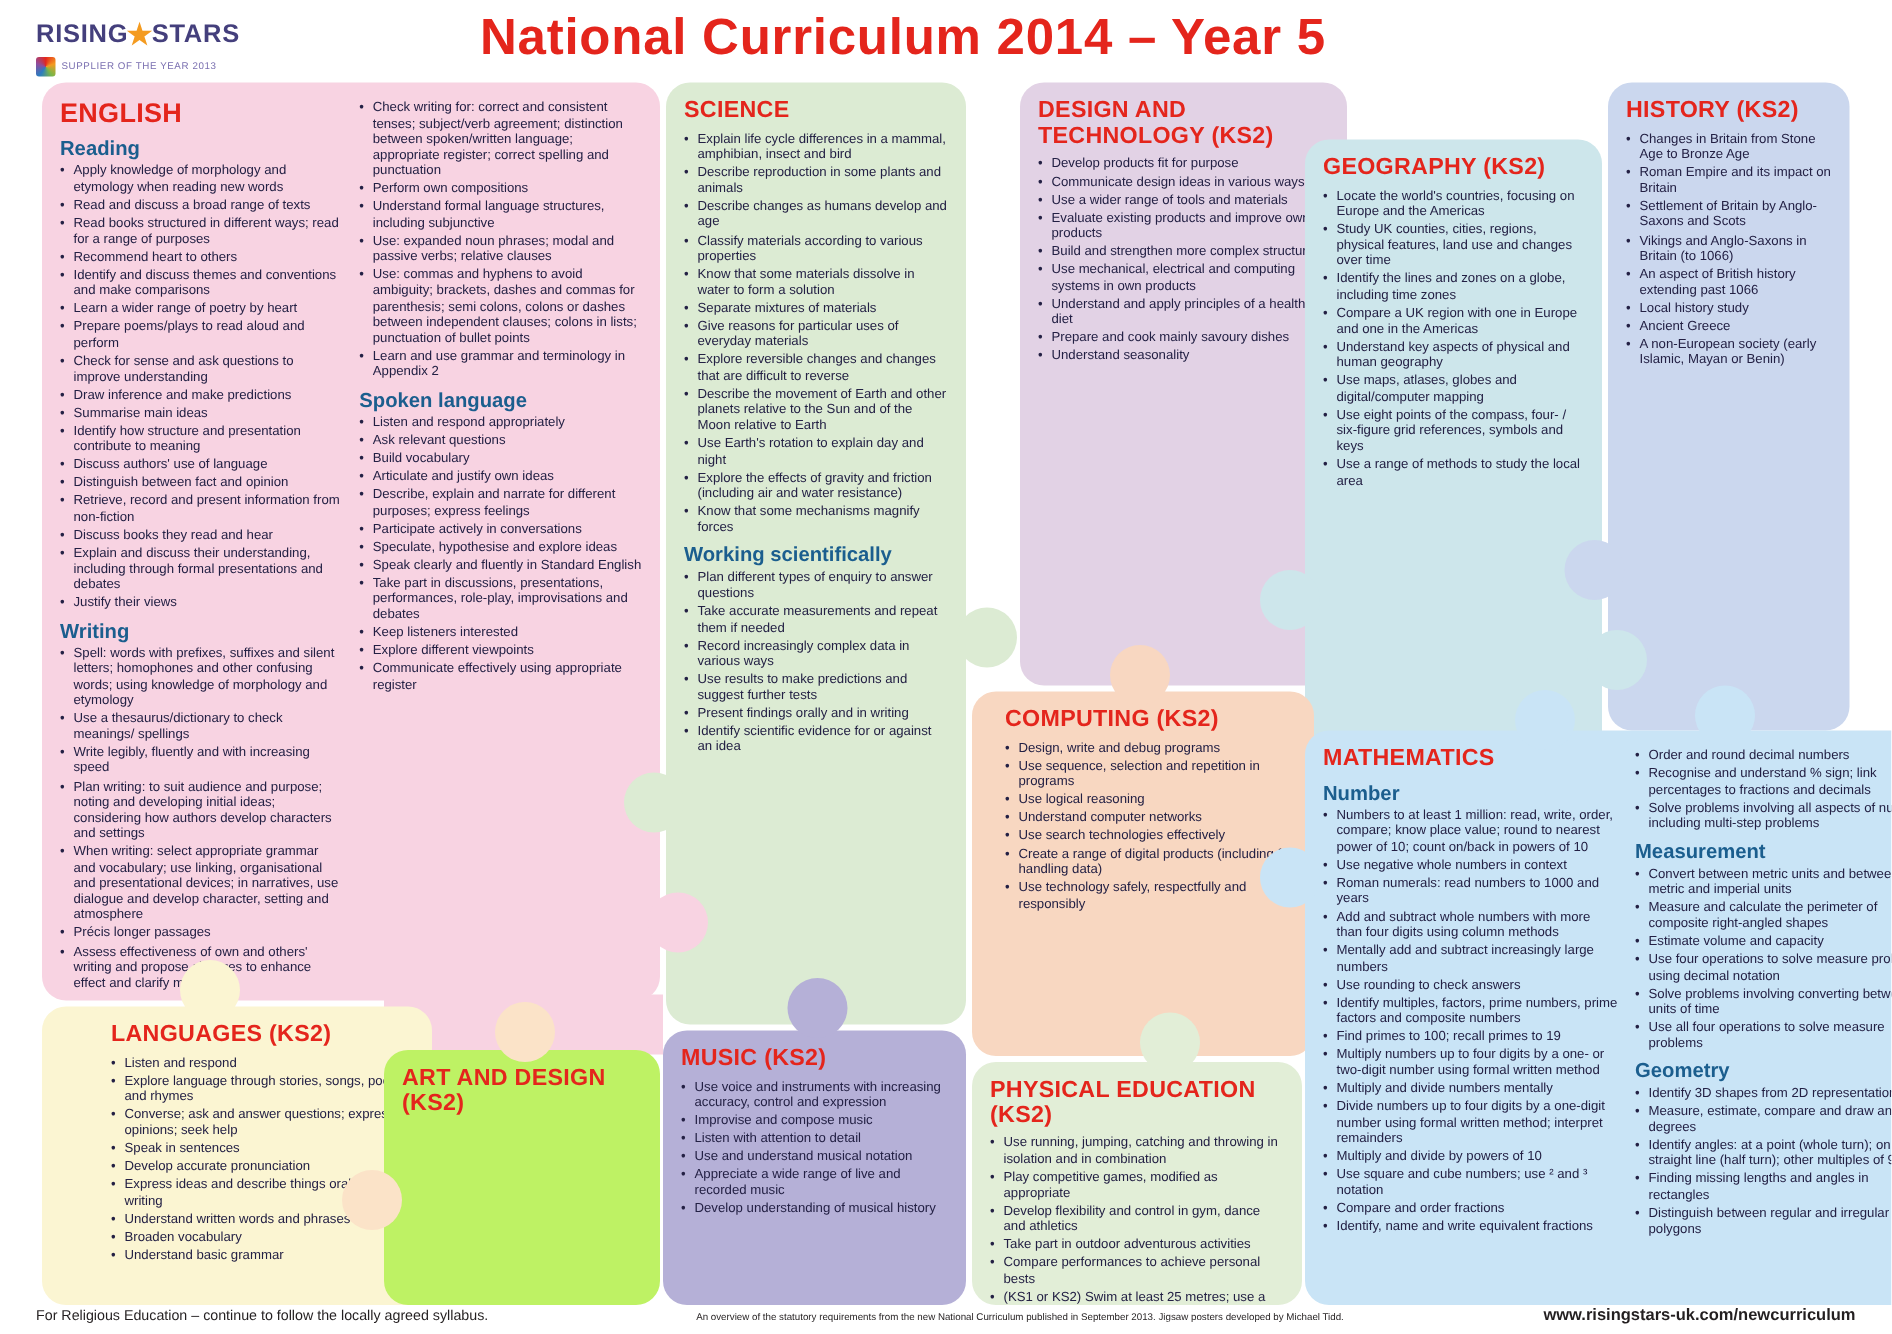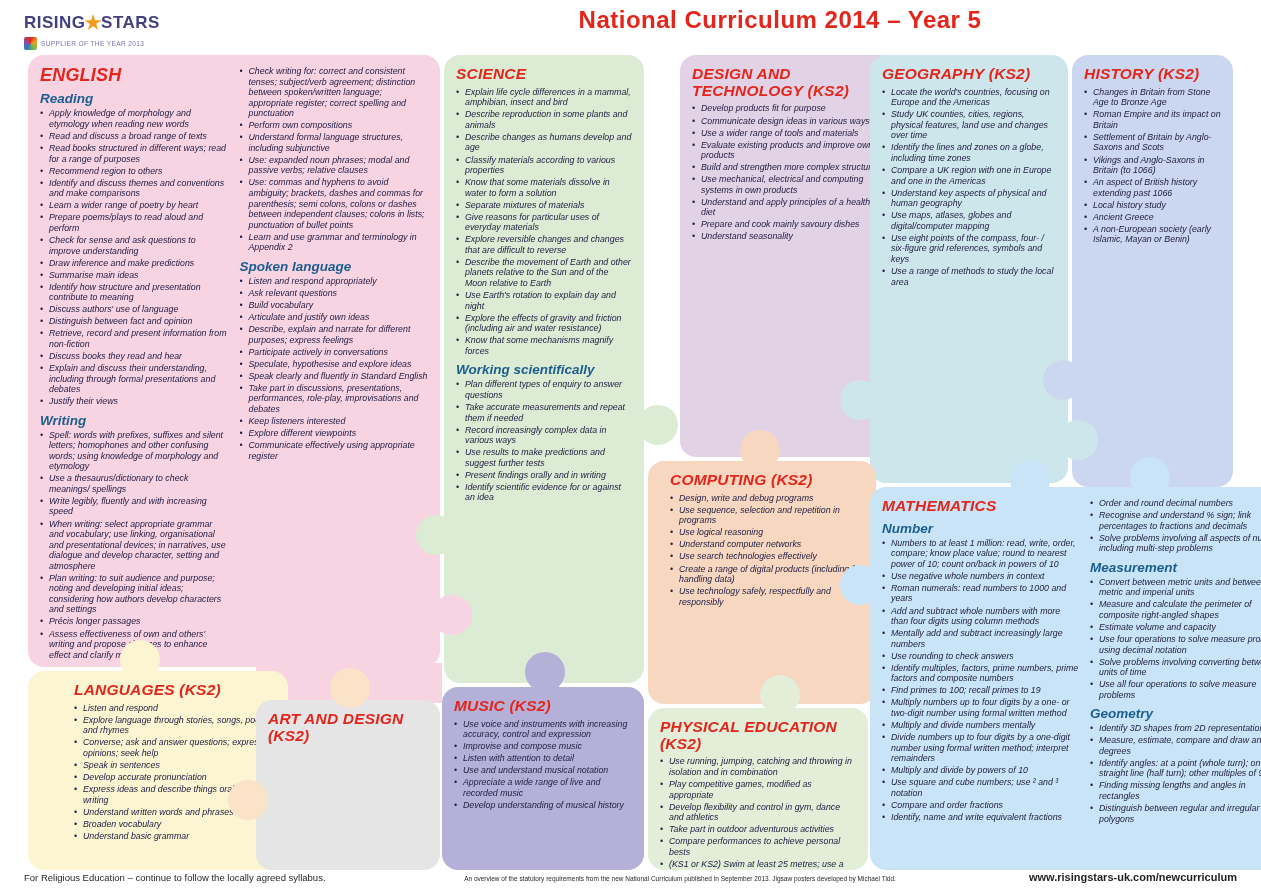--- a/index.html
+++ b/index.html
@@ -10,24 +10,24 @@
   .poster{position:relative;width:1261px;height:889px;background:#ffffff;
     font-family:"Liberation Sans",sans-serif;overflow:hidden;}
   
   .logo{position:absolute;left:24px;top:10px;width:200px;}
   .logo-name{font-weight:bold;font-size:17px;letter-spacing:.5px;color:var(--logo_navy);}
   .logo-star{color:var(--star_orange);font-size:19px;display:inline-block;transform:translateY(1px);margin:0 -1px;}
   .logo-badge{display:flex;align-items:center;gap:4px;margin-top:4px;}
   .badge-icon{width:13px;height:13px;border-radius:2px;
     background:conic-gradient(#e4251c,#f49b20,#7ab648,#2b7cc0,#8e4d9e,#e4251c);}
   .badge-text{font-size:6.5px;color:#7a6fb0;letter-spacing:.4px;}
-  .main-title{position:absolute;left:320px;top:6px;width:920px;text-align:center;
-    font-size:24px;font-weight:bold;color:var(--accent_red);letter-spacing:.5px;}
+  .main-title{position:absolute;left:320px;top:6px;width:920px;
+    font-size:34px;font-weight:bold;color:var(--accent_red);letter-spacing:.5px;}
   
-  .piece{position:absolute;border-radius:16px;z-index:1;font-style:italic;}
+  .piece{position:absolute;border-radius:16px;z-index:1;}
   .tab{position:absolute;width:40px;height:40px;border-radius:50%;z-index:2;}
   .filler{position:absolute;z-index:1;}
   .inner{position:relative;z-index:3;box-sizing:border-box;height:100%;padding:11px 12px;overflow:hidden;}
   .two-col{display:flex;gap:11px;}
   .col{flex:1;min-width:0;}
   .subject-title{font-weight:bold;color:var(--accent_red);font-size:15.5px;line-height:1.08;
     letter-spacing:.2px;margin:0 0 4px 0;}
   .pos-english .subject-title{font-size:18px;}
   .section-heading{font-weight:bold;color:var(--heading_blue);font-size:13.5px;margin:6px 0 2px 0;}
   ul.bullets{list-style:none;margin:0 0 2px 0;padding:0;}
@@ -87,42 +87,42 @@
 
   <div class="piece pos-english" style="background: rgb(248, 211, 226);">
     <div class="inner two-col">
       <div class="col">
           <div class="subject-title">ENGLISH</div>
           <div class="section-heading">Reading</div>
           <ul class="bullets">
             <li>Apply knowledge of morphology and etymology when reading new words</li>
             <li>Read and discuss a broad range of texts</li>
             <li>Read books structured in different ways; read for a range of purposes</li>
-            <li>Recommend region to others</li>
+            <li>Recommend heart to others</li>
             <li>Identify and discuss themes and conventions and make comparisons</li>
             <li>Learn a wider range of poetry by heart</li>
             <li>Prepare poems/plays to read aloud and perform</li>
             <li>Check for sense and ask questions to improve understanding</li>
             <li>Draw inference and make predictions</li>
             <li>Summarise main ideas</li>
             <li>Identify how structure and presentation contribute to meaning</li>
             <li>Discuss authors' use of language</li>
             <li>Distinguish between fact and opinion</li>
             <li>Retrieve, record and present information from non-fiction</li>
             <li>Discuss books they read and hear</li>
             <li>Explain and discuss their understanding, including through formal presentations and debates</li>
             <li>Justify their views</li>
           </ul>
           <div class="section-heading">Writing</div>
           <ul class="bullets">
             <li>Spell: words with prefixes, suffixes and silent letters; homophones and other confusing words; using knowledge of morphology and etymology</li>
             <li>Use a thesaurus/dictionary to check meanings/ spellings</li>
             <li>Write legibly, fluently and with increasing speed</li>
+            <li>Plan writing: to suit audience and purpose; noting and developing initial ideas; considering how authors develop characters and settings</li>
             <li>When writing: select appropriate grammar and vocabulary; use linking, organisational and presentational devices; in narratives, use dialogue and develop character, setting and atmosphere</li>
-            <li>Plan writing: to suit audience and purpose; noting and developing initial ideas; considering how authors develop characters and settings</li>
             <li>Précis longer passages</li>
             <li>Assess effectiveness of own and others' writing and propose changes to enhance effect and clarify meaning</li>
           </ul>
         </div>
       <div class="col">
           <ul class="bullets">
             <li>Check writing for: correct and consistent tenses; subject/verb agreement; distinction between spoken/written language; appropriate register; correct spelling and punctuation</li>
             <li>Perform own compositions</li>
             <li>Understand formal language structures, including subjunctive</li>
             <li>Use: expanded noun phrases; modal and passive verbs; relative clauses</li>
@@ -191,21 +191,21 @@
             <li>Build and strengthen more complex structures</li>
             <li>Use mechanical, electrical and computing systems in own products</li>
             <li>Understand and apply principles of a healthy diet</li>
             <li>Prepare and cook mainly savoury dishes</li>
             <li>Understand seasonality</li>
           </ul>
         </div>
       </div>
   </div>
 
-  <div class="piece pos-geography" style="background: rgb(205, 230, 235);">
+  <div class="piece pos-geography" style="background: rgb(205, 230, 235); margin-top: 38px;">
     <div class="inner">
         <div>
           <div class="subject-title">GEOGRAPHY (KS2)</div>
           <ul class="bullets">
             <li>Locate the world's countries, focusing on Europe and the Americas</li>
             <li>Study UK counties, cities, regions, physical features, land use and changes over time</li>
             <li>Identify the lines and zones on a globe, including time zones</li>
             <li>Compare a UK region with one in Europe and one in the Americas</li>
             <li>Understand key aspects of physical and human geography</li>
             <li>Use maps, atlases, globes and digital/computer mapping</li>
@@ -313,21 +313,21 @@
             <li>Develop accurate pronunciation</li>
             <li>Express ideas and describe things orally and in writing</li>
             <li>Understand written words and phrases</li>
             <li>Broaden vocabulary</li>
             <li>Understand basic grammar</li>
           </ul>
         </div>
       </div>
   </div>
 
-  <div class="piece pos-art" style="background: #e5e5e5;">
+  <div class="piece pos-art" style="background: #bef264;">
     <div class="inner">
         <div>
           <div class="subject-title">ART AND DESIGN (KS2)</div>
         </div>
       </div>
   </div>
 
   <div class="piece pos-music" style="background: rgb(181, 176, 215);">
     <div class="inner">
         <div>

